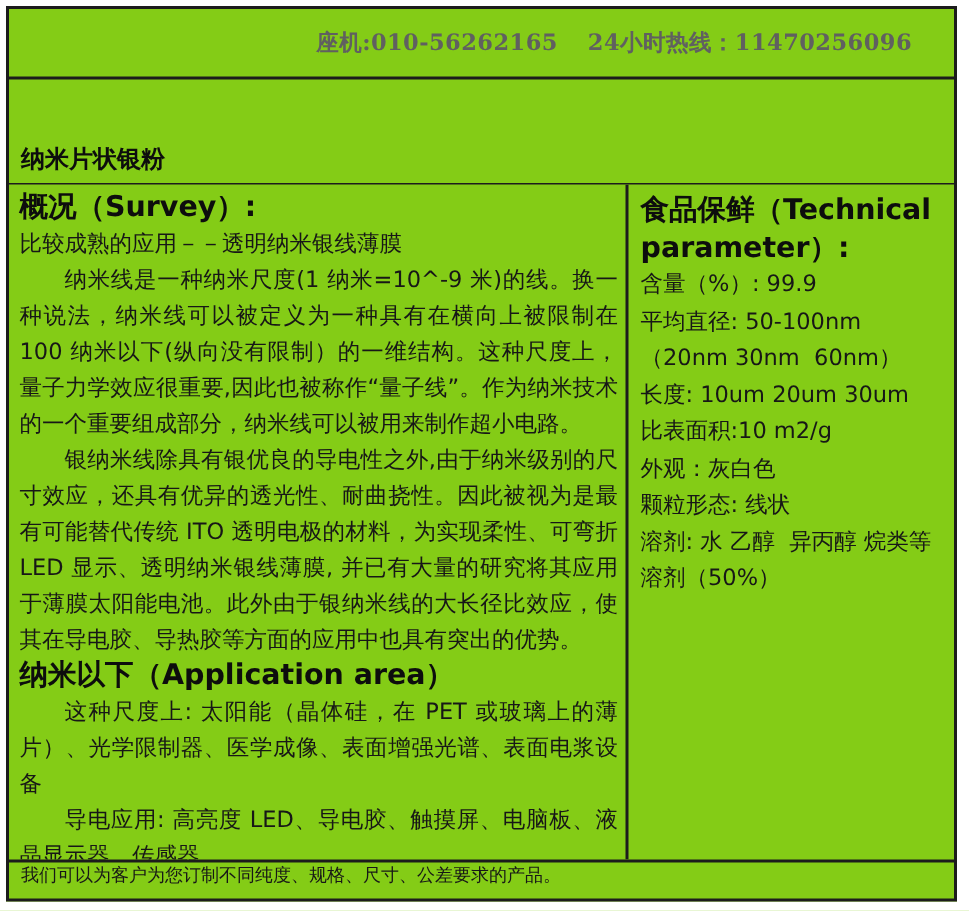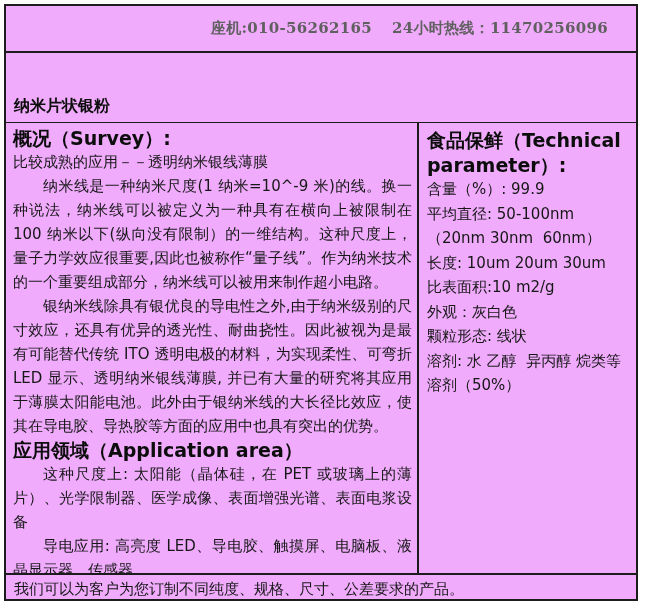--- a/index.html
+++ b/index.html
@@ -17,21 +17,21 @@
 
   .doc {
     position: absolute;
     left: 4px;
     top: 4px;
     width: 634px;
     height: 597px;
     border: 2px solid #1c1c1c;
     display: flex;
     flex-direction: column;
-    background: #f0abfc;
+    background: #84cc16;
   }
 
   
   .row-header {
     height: 47px;
     flex: 0 0 47px;
     border-bottom: 2px solid #1c1c1c;
     display: flex;
     align-items: center;
     justify-content: flex-end;
@@ -93,23 +93,23 @@
   .para.indent { text-indent: 2em; }
 
   .tech-row { white-space: pre-wrap; }
 
   
   .row-footer {
     height: 26px;
     flex: 0 0 26px;
     border-top: 2px solid #1c1c1c;
     display: flex;
-    align-items: flex-end;
+    align-items: flex-start;
     padding-left: 8px;
-    font-size: 15px;
+    font-size: 12px;
     color: #171717;
   }
 </style>
 </head>
 <body>
 
 <div class="page">
   <div class="doc">
 
     <div class="row-header">
@@ -122,21 +122,21 @@
     </div>
 
     <div class="row-main">
 
       <div class="col-left">
         <div class="sec-heading">概况（Survey）:</div>
         <p class="para">比较成熟的应用－－透明纳米银线薄膜</p>
         <p class="para indent">纳米线是一种纳米尺度(1 纳米=10^-9 米)的线。换一种说法，纳米线可以被定义为一种具有在横向上被限制在 100 纳米以下(纵向没有限制）的一维结构。这种尺度上，量子力学效应很重要,因此也被称作“量子线”。作为纳米技术的一个重要组成部分，纳米线可以被用来制作超小电路。</p>
         <p class="para indent">银纳米线除具有银优良的导电性之外,由于纳米级别的尺寸效应，还具有优异的透光性、耐曲挠性。因此被视为是最有可能替代传统 ITO 透明电极的材料，为实现柔性、可弯折 LED 显示、透明纳米银线薄膜, 并已有大量的研究将其应用于薄膜太阳能电池。此外由于银纳米线的大长径比效应，使其在导电胶、导热胶等方面的应用中也具有突出的优势。</p>
 
-        <div class="sec-heading">应用领域（Application area）</div>
+        <div class="sec-heading">纳米以下（Application area）</div>
         <p class="para indent">这种尺度上: 太阳能（晶体硅，在 PET 或玻璃上的薄片）、光学限制器、医学成像、表面增强光谱、表面电浆设备</p>
         <p class="para indent">导电应用: 高亮度 LED、导电胶、触摸屏、电脑板、液晶显示器、传感器</p>
         <p class="para indent">抗微生物应用: 空气和水的净化、无菌设备、绷带、食品保鲜、电影</p>
 
       </div>
 
       <div class="col-right">
         <div class="sec-heading">食品保鲜（Technical parameter）:</div>
         <div class="tech-row">含量（%）: 99.9</div>
         <div class="tech-row">平均直径: 50-100nm</div>

